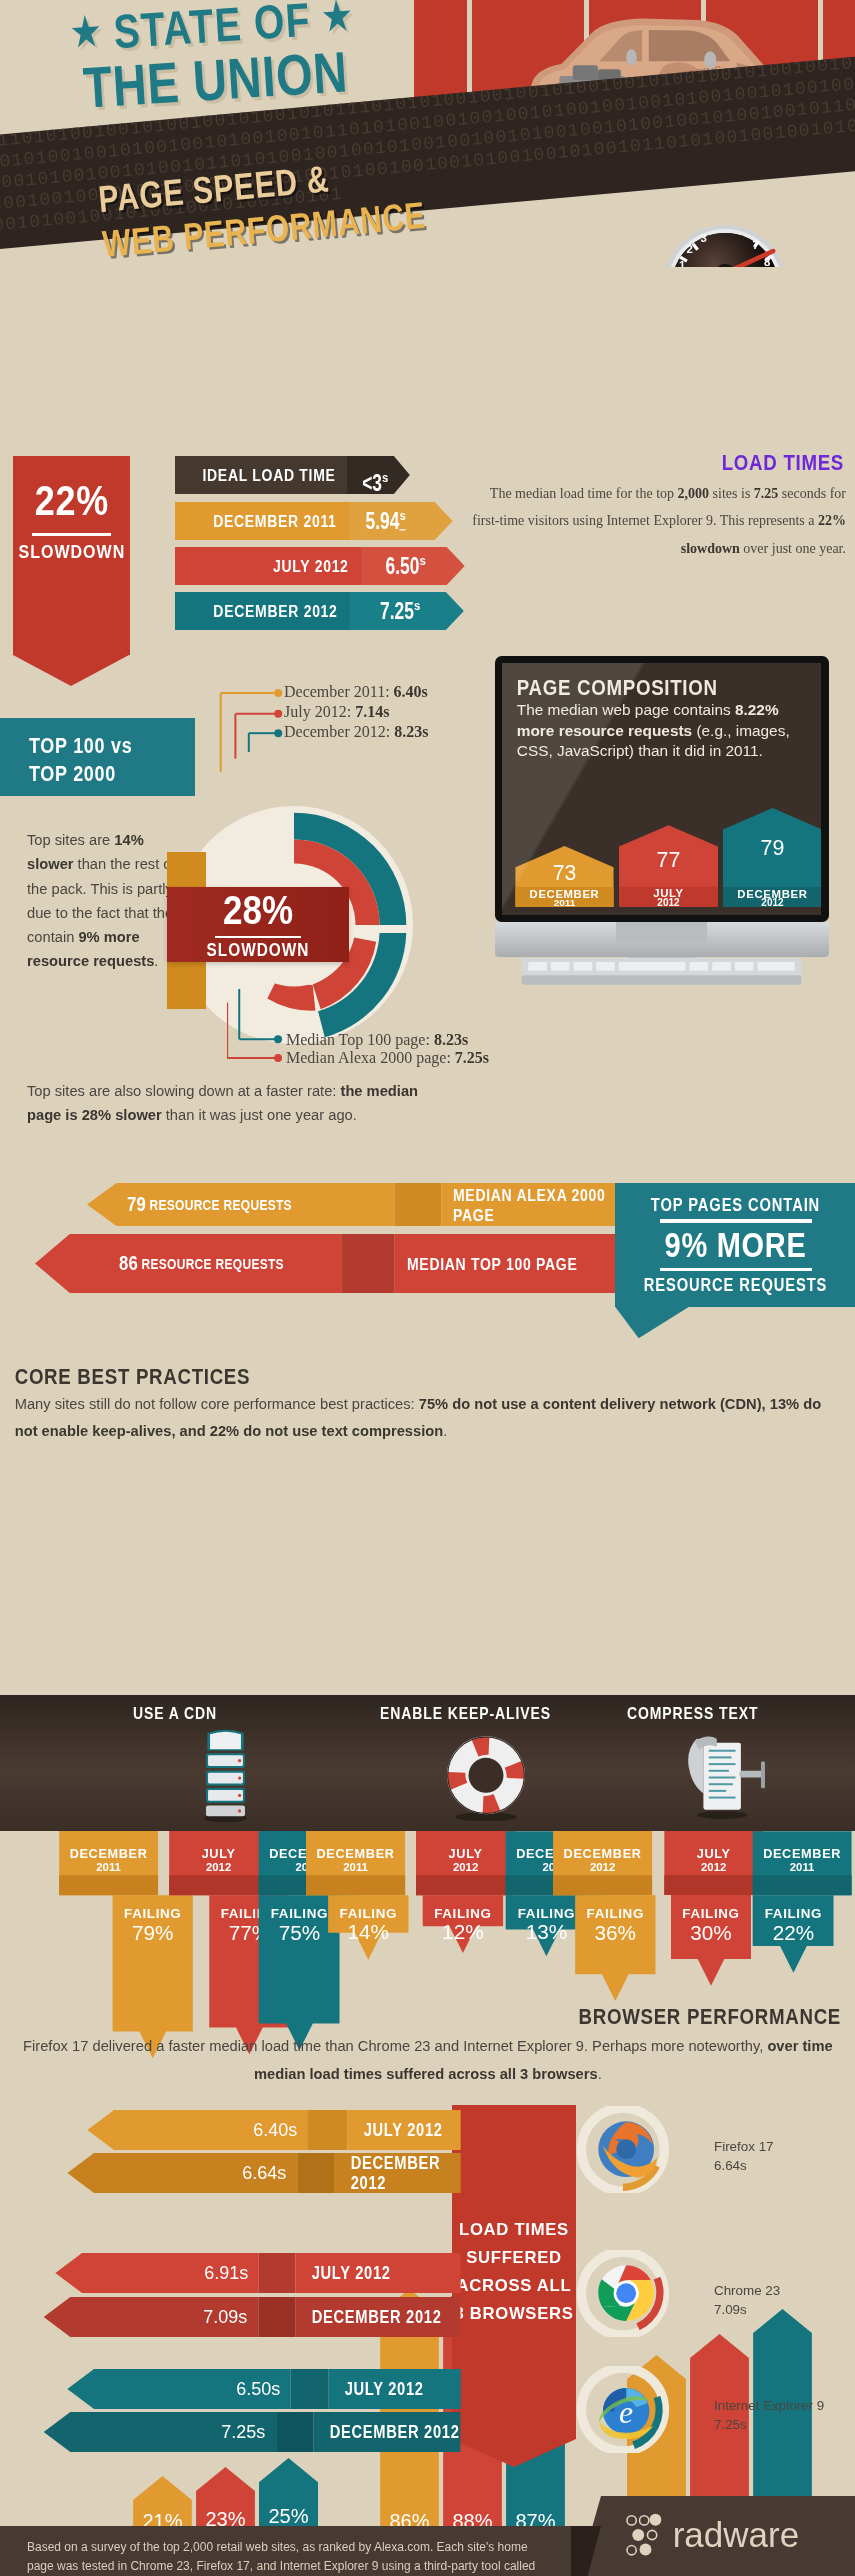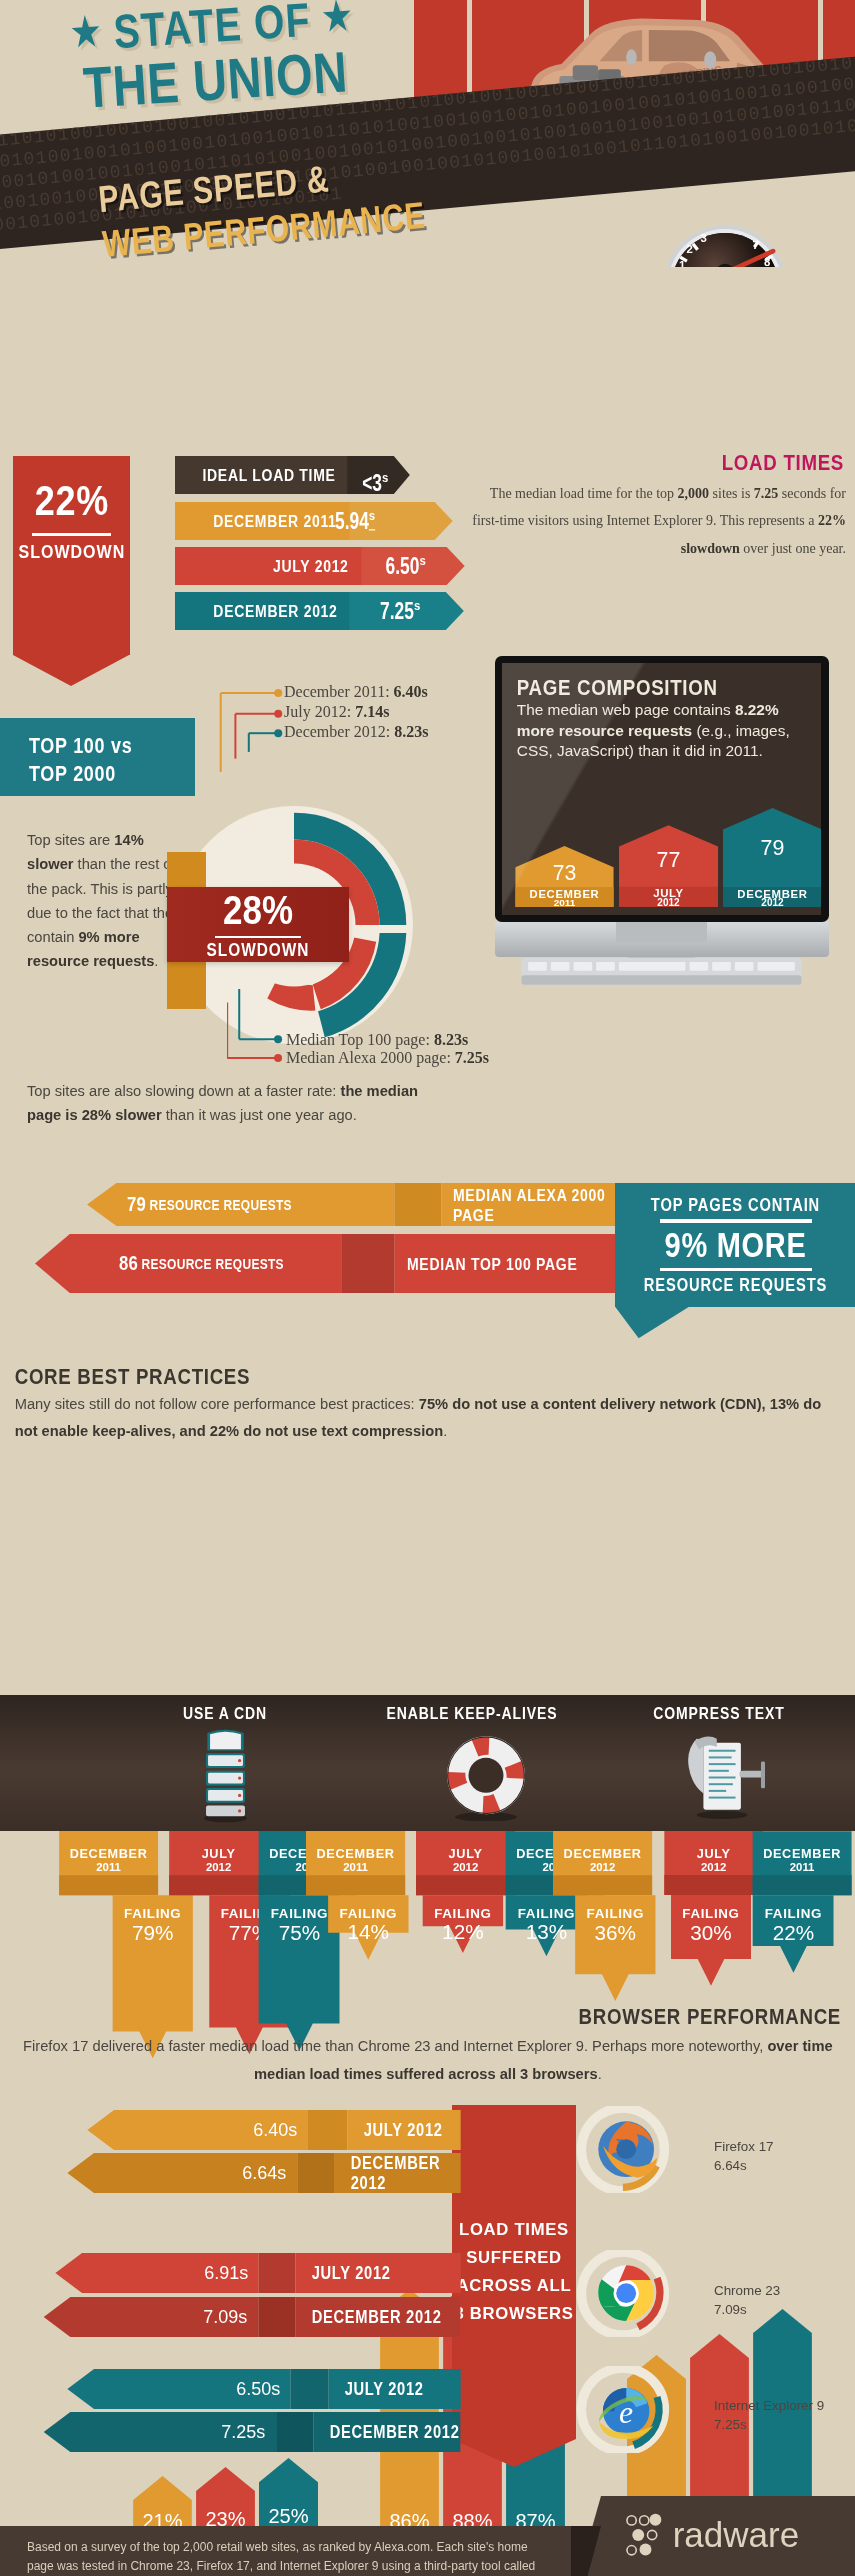--- a/index.html
+++ b/index.html
@@ -86,21 +86,21 @@
     position: absolute; top: 0; height: 38px; display: flex; align-items: center;
     color: #fff; font-family: "Liberation Sans Narrow","Liberation Sans",sans-serif;
     font-weight: bold; font-size: 17.4px; padding: 0 23px 0 12px;
   }
   .bar .tip span { transform: scaleY(1.18); display: inline-block; }
   .bar .tip sup { font-size: 11.4px; }
 
   .lt-title {
     position: absolute; left: 480px; top: 24px; width: 364px; text-align: right;
     font-family: "Liberation Sans Narrow","Liberation Sans",sans-serif; font-weight: bold;
-    font-size: 18.7px; color: #be185d; letter-spacing: 0.7px;
+    font-size: 18.7px; color: #6d28d9; letter-spacing: 0.7px;
   }
   .lt-title span { transform: scaleY(1.2); display: inline-block; }
   .lt-body {
     position: absolute; left: 468px; top: 52px; width: 378px; text-align: right;
     font-family: Liberation Serif, serif;
     font-size: 14px; color: #4a463f; line-height: 1.95;
   }
   .lt-body b { color: #3b3730; }
 
   
@@ -218,21 +218,21 @@
   }
   .cbp-text b { color: #3b3730; }
 
   .darkband {
     position: absolute; left: 0; top: 1695px; width: 855px; height: 136px;
     background: linear-gradient(180deg,#2e2520 0%, #4a3b32 55%, #3a2e27 100%);
   }
   .bp-grp-title {
     position: absolute; top: 1705px;
     font-family: "Liberation Sans Narrow","Liberation Sans",sans-serif; font-weight: bold;
-    font-size: 14px; color: #fff; letter-spacing: 0.9px; text-align: center;
+    font-size: 14px; color: #fff; letter-spacing: 0.9px; text-align: left;
   }
   .bp-grp-title span { transform: scaleY(1.2); display: inline-block; }
 
   .upcol { position: absolute; bottom: 0; }
   .downcol { position: absolute; top: 1831px; }
 
   
   .bp-title {
     position: absolute; left: 0; top: 2006px; width: 841px; text-align: right;
     font-family: "Liberation Sans Narrow","Liberation Sans",sans-serif; font-weight: bold;
@@ -454,21 +454,21 @@
         </div>
     </div>
 
     <div class="bar" style="left:175px;top:74px;width:175px;">
       <div class="lbl" style="width:175px;background:#e09a30;justify-content:flex-end;padding-right:13.4px;">
           <span>DECEMBER 2011</span>
         </div>
       <svg style="position:absolute;left:174px;top:0" width="104" height="38" viewBox="0 0 155 57">
           <path d="M0 0 L128 0 L155 28.5 L128 57 L0 57 Z" fill="#e0a23e"></path>
         </svg>
-      <div class="tip" style="left:160px;width:100px;justify-content:flex-start;padding:0 14.7px 0 0;text-decoration:underline;">
+      <div class="tip" style="left:168px;width:100px;justify-content:center;padding:0 14.7px 0 0;text-decoration:underline;">
           <span><span>5.94</span><sup>s</sup></span>
         </div>
     </div>
 
     <div class="bar" style="left:175px;top:119px;width:187px;">
       <div class="lbl" style="width:187px;background:#cf4436;justify-content:flex-end;padding-right:13.4px;">
           <span>JULY 2012</span>
         </div>
       <svg style="position:absolute;left:186px;top:0" width="104" height="38" viewBox="0 0 155 57">
           <path d="M0 0 L128 0 L155 28.5 L128 57 L0 57 Z" fill="#d4503f"></path>

